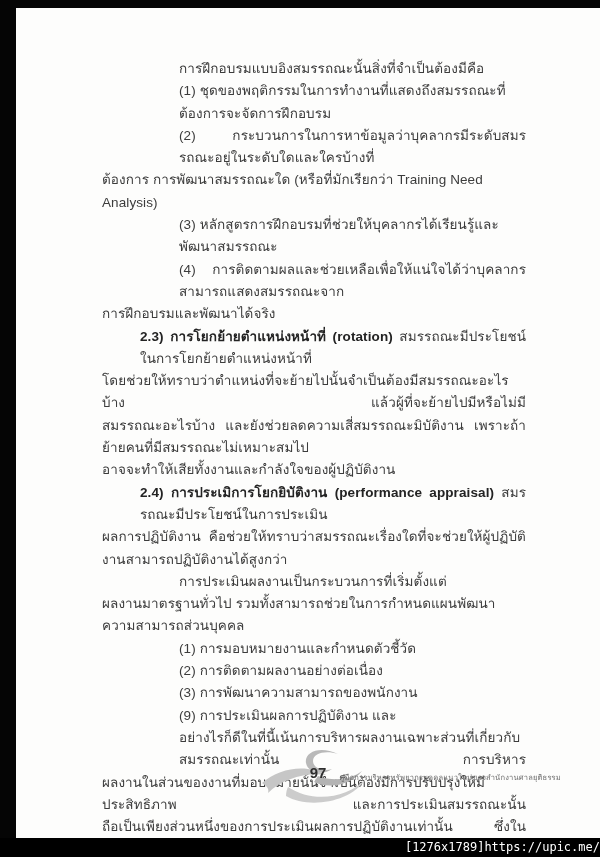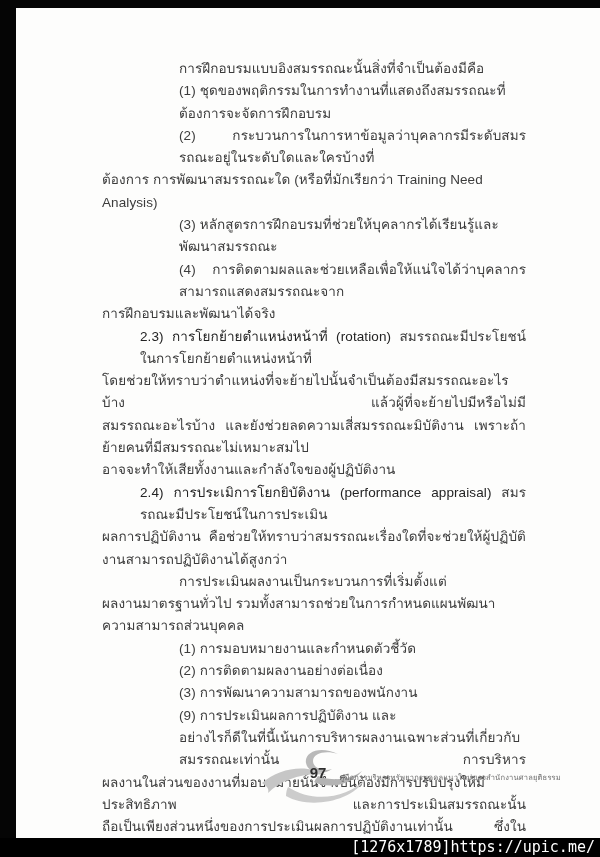--- a/index.html
+++ b/index.html
@@ -14,41 +14,40 @@
     position:absolute;left:16px;top:8px;width:591px;height:830px;
     background:#fdfdfc;
   }
   .doc-body{
     position:absolute;left:86px;top:50px;width:424px;
     font-size:13.5px;line-height:22.3px;color:#3c3c3c;
     letter-spacing:0.1px;
   }
   .line{min-height:22.3px;}
   .line.just{text-align:justify;text-align-last:justify;}
-  .line .b{font-weight:normal;color:#232323;}
+  .line .b{font-weight:bold;color:#232323;}
   .indent-1{padding-left:38px;}
   .indent-2{padding-left:77px;}
   .logo{position:absolute;left:244px;top:740px;width:110px;height:60px;}
   .page-number{
     position:absolute;left:282px;top:756px;width:40px;
     text-align:center;font-size:15px;font-weight:bold;color:#2e2e2e;
   }
   .footer-caption{
     position:absolute;right:46px;top:763px;
     font-size:7.5px;color:#6a6a6a;letter-spacing:0.2px;
   }
   .watermark-bar{
     position:absolute;left:0;bottom:0;width:600px;height:19px;
     background:#000;
     color:#fff;
     font-family:"DejaVu Sans Mono",monospace;
-    font-size:15px;line-height:18px;
+    font-size:12px;line-height:18px;
     text-align:right;
     box-sizing:border-box;
-    padding-right:5px;
   }
 </style>
 </head>
 <body>
 
 <div class="scan">
   <div class="page">
 
     <div class="doc-body">
         <div class="line indent-2"><span>การฝึกอบรมแบบอิงสมรรถณะนั้นสิ่งที่จำเป็นต้องมีคือ</span></div>

